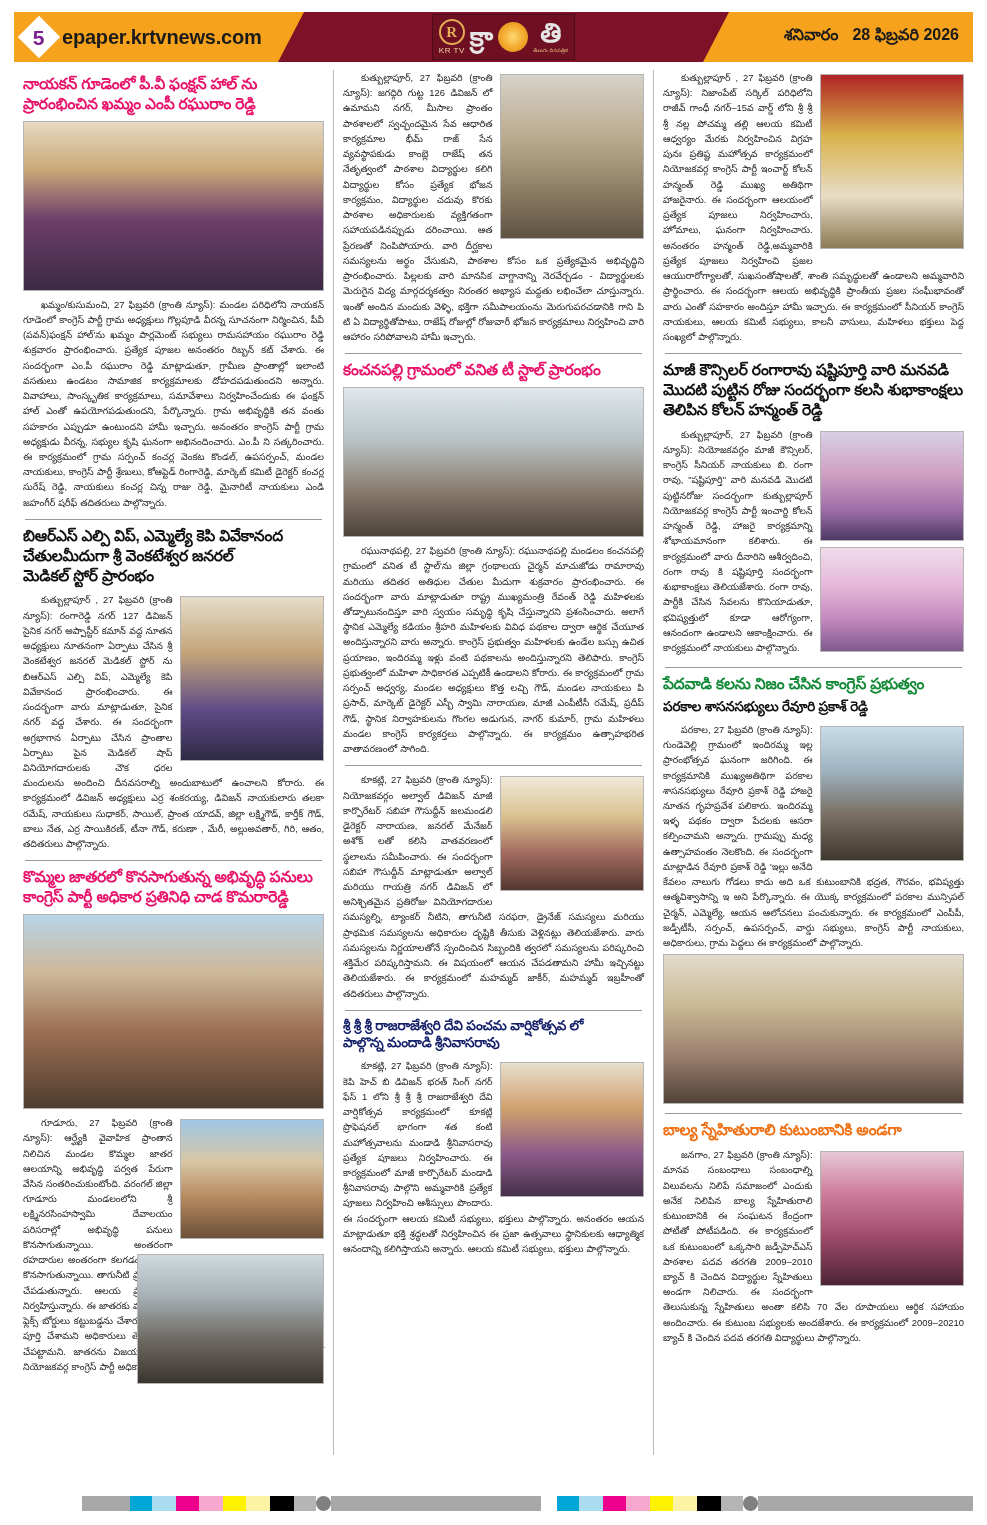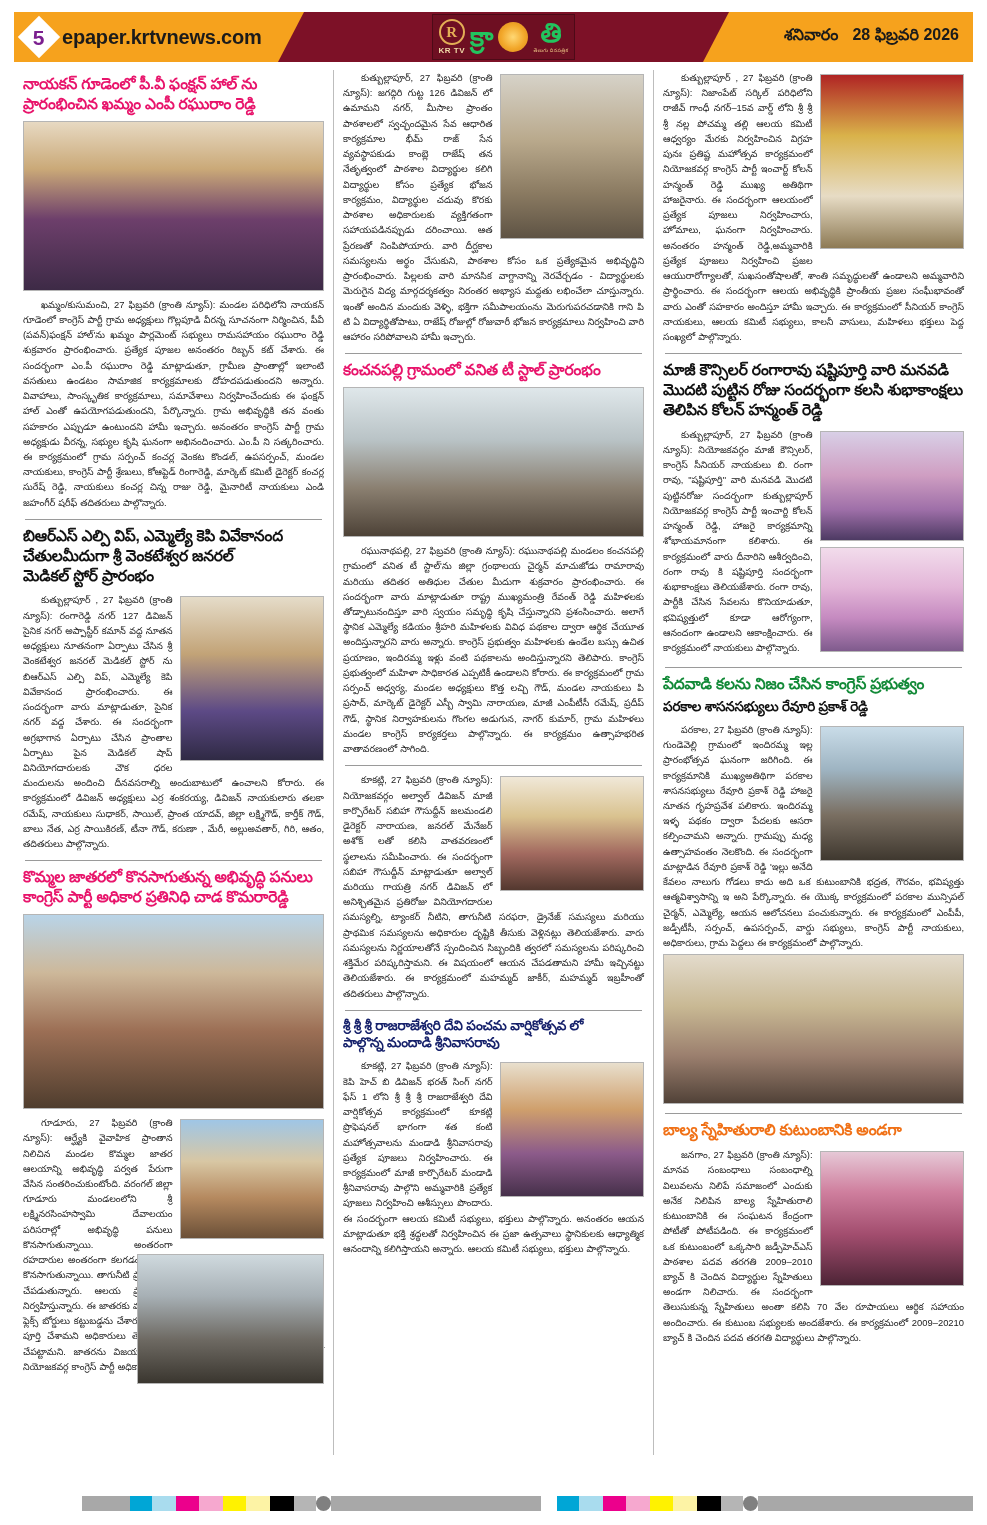--- a/index.html
+++ b/index.html
@@ -82,26 +82,26 @@
   .logo-krtv .ring {
     width: 26px; height: 26px;
     border: 2px solid #e3ae55;
     border-radius: 50%;
     display: flex; align-items: center; justify-content: center;
     font-size: 15px; font-weight: bold;
     color: #e3ae55;
     font-family: "Liberation Serif", serif;
   }
   .logo-krtv .kr {
-    font-size: 8px; font-weight: bold; margin-top: 2px;
+    font-size: 8px; font-weight: normal; margin-top: 2px;
     letter-spacing: 0.5px;
     color: #f0d9a8;
   }
   .logo-tel {
-    color: #22c55e;
+    color: #e5e5e5;
     font-size: 27px;
     font-weight: bold;
     line-height: 1;
     font-family: "Liberation Sans", sans-serif;
   }
   .logo-sun {
     width: 30px; height: 30px;
     border-radius: 50%;
     background: radial-gradient(circle, #ffd874 0%, #f2a72a 55%, #d98516 100%);
     flex: 0 0 auto;

